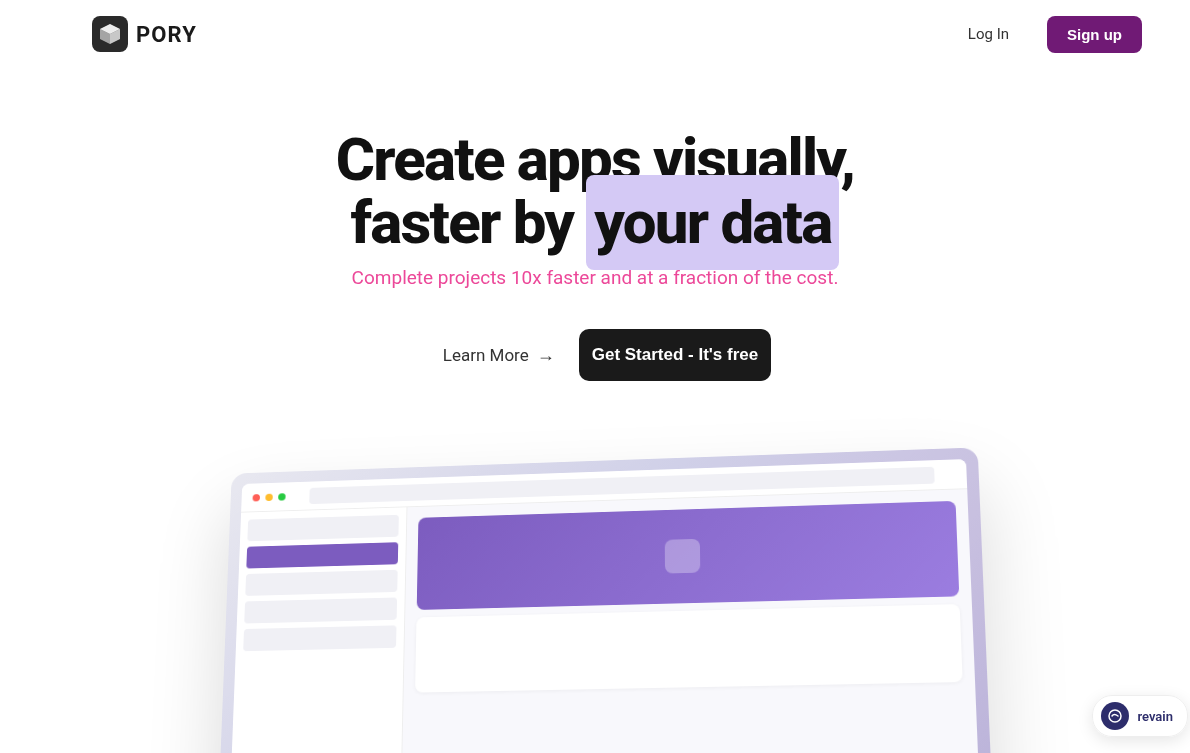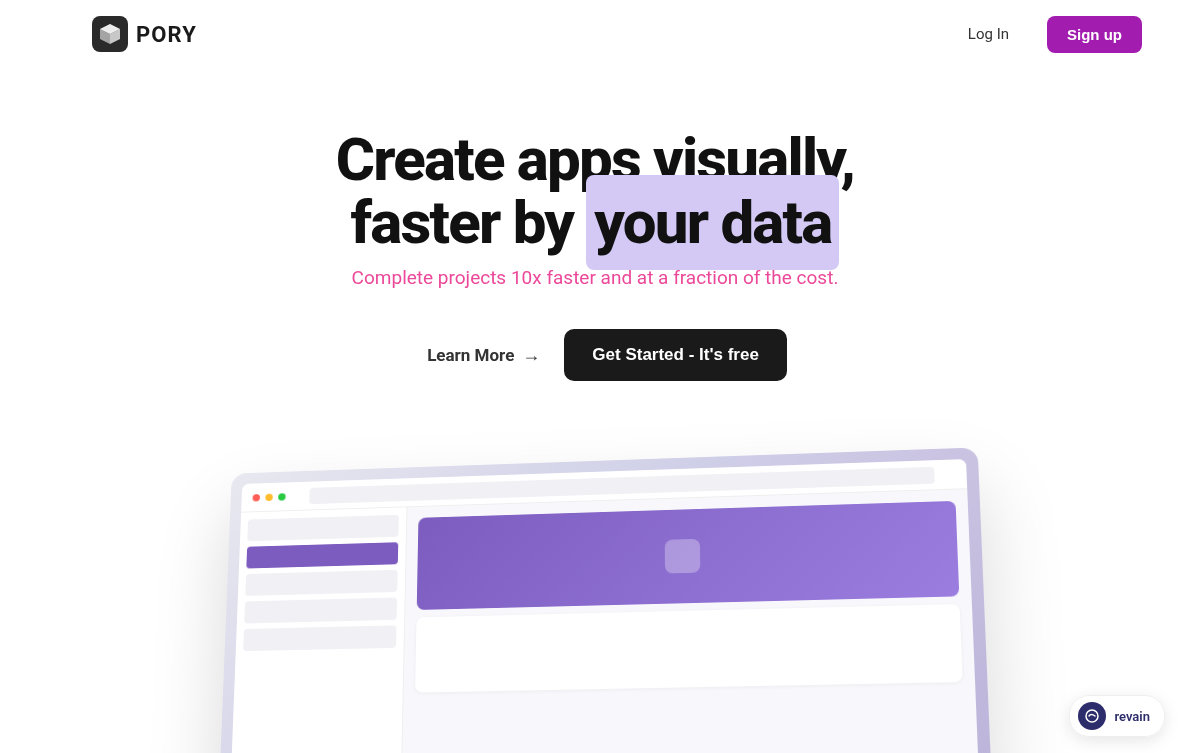--- a/index.html
+++ b/index.html
@@ -91,21 +91,21 @@
       font-size: 15px;
       color: #333;
       text-decoration: none;
       padding: 8px 16px;
       border-radius: 6px;
       cursor: pointer;
       transition: background 0.15s;
     }
 
     .nav-signup {
-      background: #a21caf;
+      background: #701a75;
       color: #ffffff;
       border: none;
       padding: 10px 20px;
       border-radius: 8px;
       font-size: 15px;
       font-weight: 600;
       cursor: pointer;
       transition: background 0.15s;
     }
 
@@ -147,39 +147,39 @@
       display: flex;
       align-items: center;
       gap: 0;
       margin-bottom: 60px;
     }
 
     .btn-learn-more {
       background: transparent;
       border: none;
       font-size: 17px;
-      font-weight: 700;
+      font-weight: 400;
       color: #333;
       cursor: pointer;
       padding: 14px 24px;
       display: flex;
       align-items: center;
       gap: 8px;
       text-decoration: none;
     }
 
     .btn-learn-more .arrow {
       font-size: 18px;
     }
 
     .btn-get-started {
       background: #1a1a1a;
       color: #fff;
       border: none;
-      padding: 16px 28px;
+      padding: 16px 13px;
       border-radius: 10px;
       font-size: 17px;
       font-weight: 600;
       cursor: pointer;
       transition: background 0.15s;
     }
 
     
     .hero-image-container {
       width: 100%;
@@ -291,21 +291,21 @@
       width: 36px;
       height: 36px;
       background: rgba(255,255,255,0.3);
       border-radius: 8px;
     }
 
     
     .revain-widget {
       position: fixed;
       bottom: 16px;
-      right: 25px;
+      right: 2px;
       display: flex;
       align-items: center;
       gap: 8px;
       background: rgba(255,255,255,0.95);
       border: 1px solid #eee;
       border-radius: 20px;
       padding: 6px 14px 6px 8px;
       box-shadow: 0 4px 16px rgba(0,0,0,0.1);
       cursor: pointer;
     }

